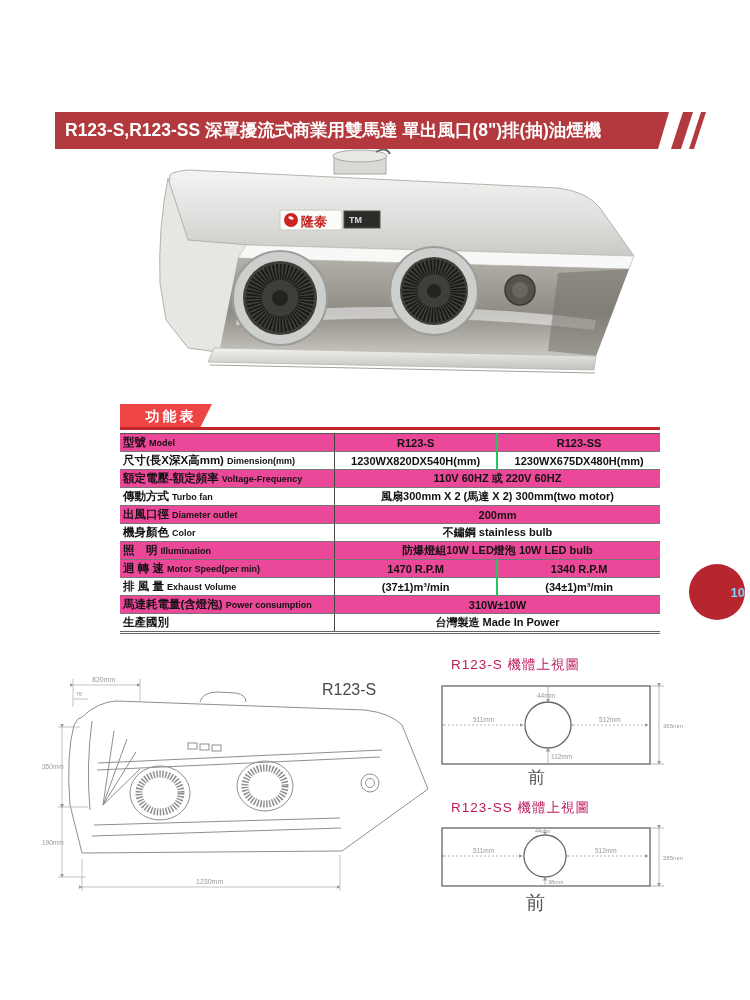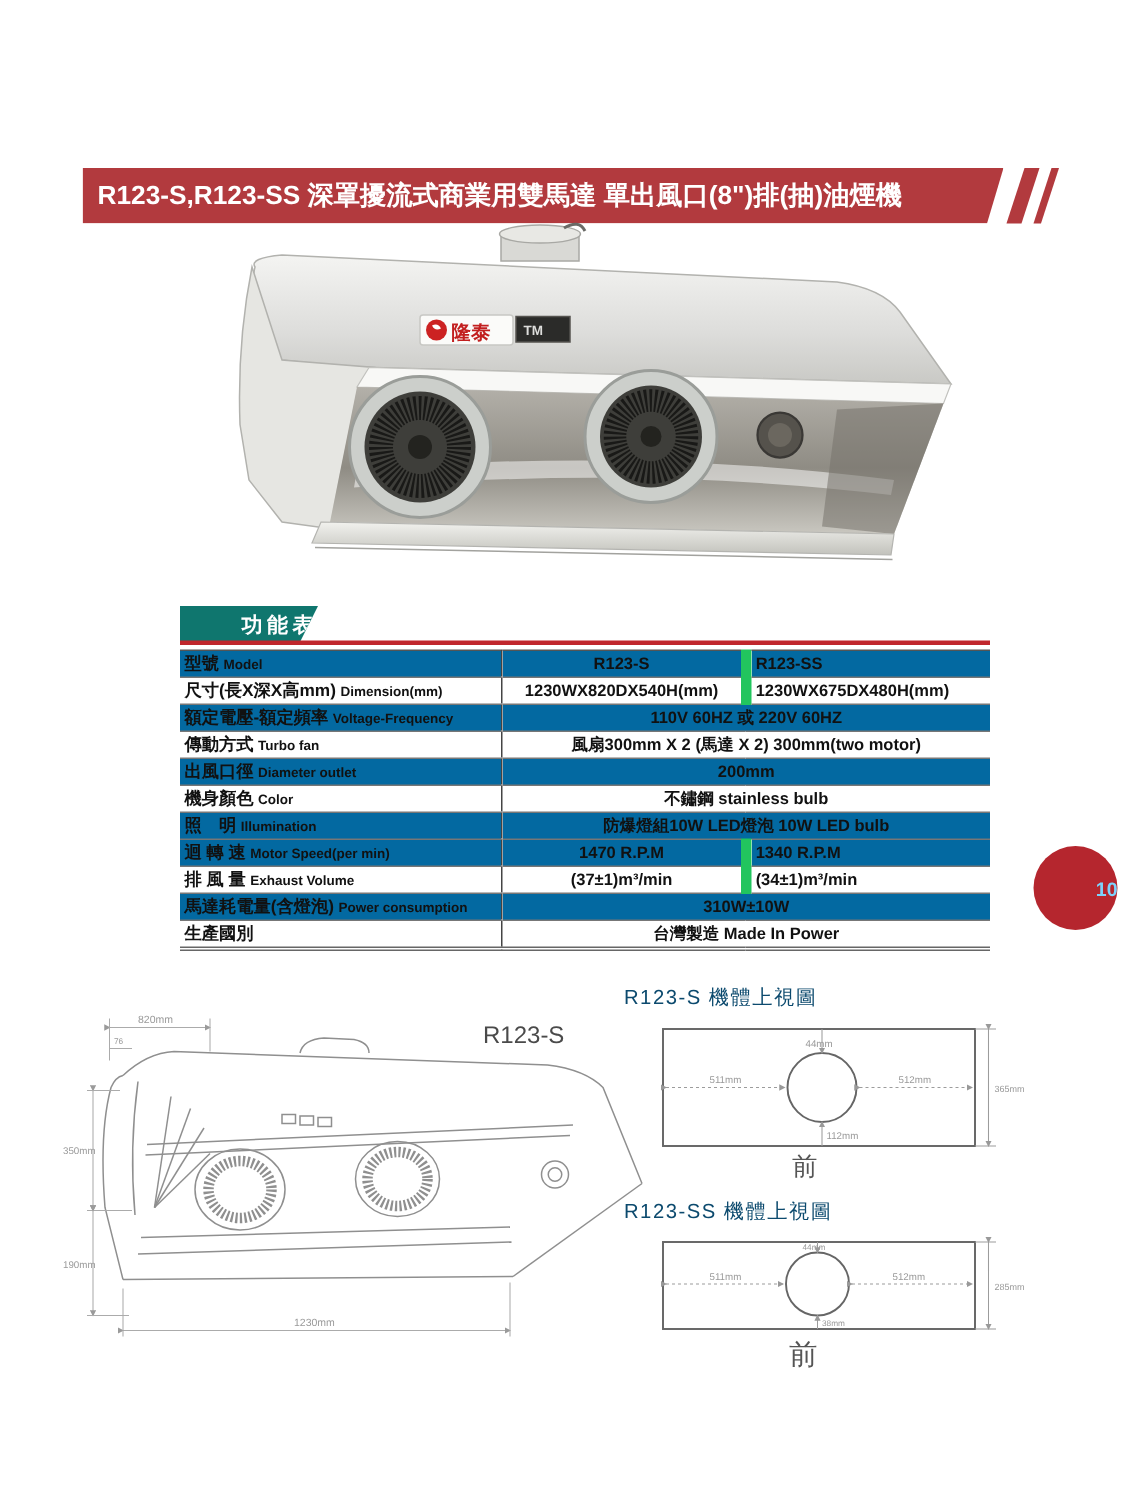--- a/index.html
+++ b/index.html
@@ -17,48 +17,48 @@
     position:absolute;left:10px;top:0;width:600px;height:37px;line-height:37px;
     color:#ffffff;font-size:17.5px;font-weight:bold;white-space:nowrap;
   }
   .stripe{position:absolute;top:0;height:37px;background:#b23a3e;transform:skewX(-18deg);}
   .stripe.s1{left:622px;width:10px;}
   .stripe.s2{left:640px;width:5px;}
   
   .photo{position:absolute;left:128px;top:148px;width:544px;height:262px;}
   
   .spec-tab{
-    position:absolute;left:120px;top:404px;width:92px;height:24px;background:#0f766e;
+    position:absolute;left:120px;top:404px;width:92px;height:24px;background:#ef4444;
     clip-path:polygon(0 0,100% 0,calc(100% - 12px) 100%,0 100%);
     color:#fff;font-size:14px;font-weight:bold;line-height:24px;
-    text-align:right;padding-left:10px;box-sizing:border-box;letter-spacing:3px;
+    text-align:center;padding-left:10px;box-sizing:border-box;letter-spacing:3px;
   }
   .spec-underline{position:absolute;left:120px;top:427px;width:540px;height:3px;background:#c0272d;}
   
   table.spec{
     position:absolute;left:120px;top:433px;width:540px;border-collapse:collapse;
     font-size:11px;font-weight:bold;color:#111;table-layout:fixed;
     border-top:1.5px solid #555;border-bottom:3px double #666;
   }
   table.spec td{height:17px;padding:0 3px;border-bottom:1px solid #777;overflow:hidden;white-space:nowrap;}
   td.lbl{width:208px;text-align:left;}
   td.val{text-align:center;border-left:1.5px solid #444;}
-  td.val2{text-align:left;border-left:7px solid #22c55e;}
-  tr.alt td{background:#0369a1;}
+  td.val2{text-align:center;border-left:2px solid #22c55e;}
+  tr.alt td{background:#ec4899;}
   .zh{font-size:11.5px;}
   .en{font-size:9px;margin-left:3px;}
   
   .page-badge{
     position:absolute;left:689px;top:564px;width:56px;height:56px;border-radius:50%;
     background:#b5262e;color:#7dd3fc;font-size:13px;font-weight:bold;
     display:flex;align-items:center;justify-content:flex-end;
   }
   
   .sideview{position:absolute;left:40px;top:655px;width:398px;height:258px;}
-  .tv-title{position:absolute;left:416px;font-size:13.5px;color:#0c4a6e;letter-spacing:1px;text-align:center;}
+  .tv-title{position:absolute;left:451px;font-size:13.5px;color:#be185d;letter-spacing:1px;text-align:center;}
   .tv-title.t1{top:656px;}
   .tv-title.t2{top:799px;}
   .tvsvg{position:absolute;left:437px;}
   .tv1{top:678px;}
   .tv2{top:820px;}
   .front-label{position:absolute;color:#555;}
   .f1{left:528px;top:766px;font-size:17px;}
   .f2{left:526px;top:890px;font-size:19px;}
   text{font-family:"Liberation Sans","DejaVu Sans",sans-serif;}
 </style>

